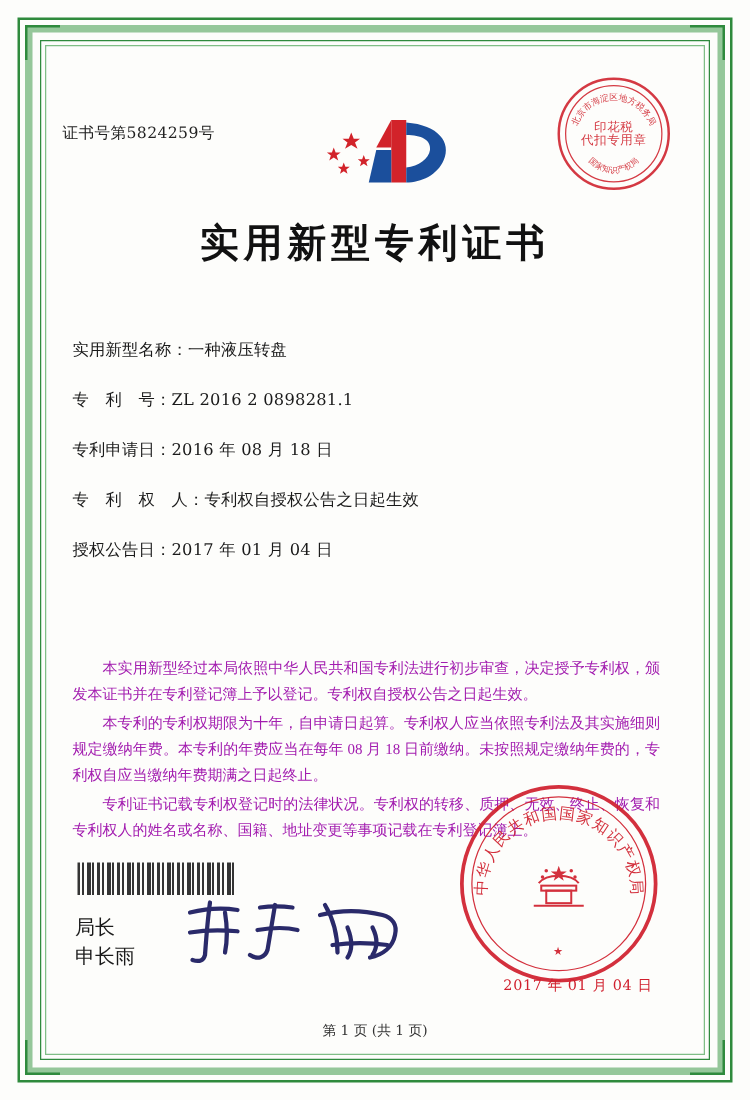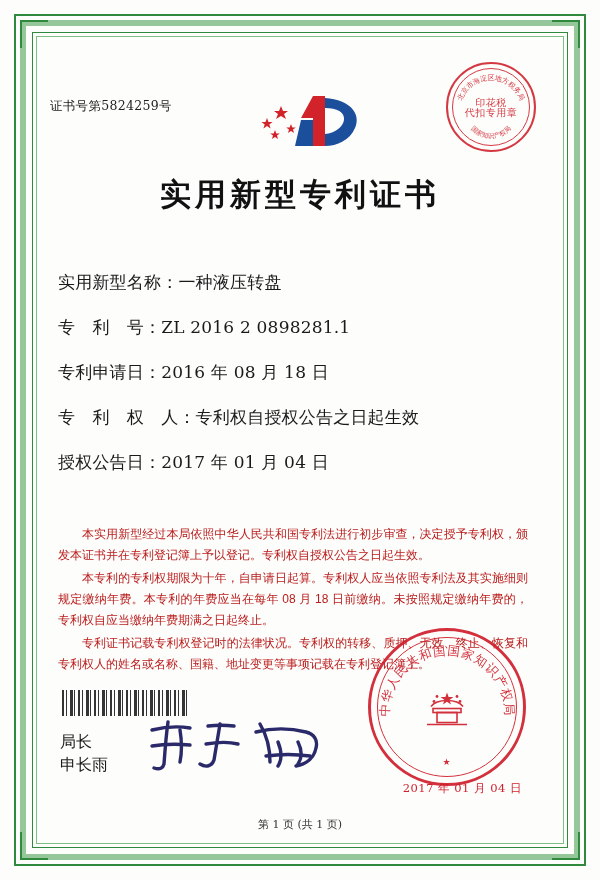--- a/index.html
+++ b/index.html
@@ -134,39 +134,39 @@
     color: #111;
   }
 
   .fields {
     position: absolute;
     left: 12px;
     top: 225px;
     width: 480px;
   }
   .field {
-    font-size: 17px;
+    font-size: 13px;
     font-family: "DejaVu Serif", serif;
     color: #1a1a1a;
     margin-bottom: 22px;
     white-space: nowrap;
   }
   .field .lbl { letter-spacing: .2px; }
   .field .val { letter-spacing: .2px; }
 
   .body-text {
     position: absolute;
     left: 12px;
     top: 478px;
     width: 470px;
     font-size: 12px;
     line-height: 21px;
-    font-family: Liberation Sans, sans-serif;
+    font-family: Liberation Serif, serif;
     text-align: justify;
-    color: #b91c1c;
+    color: #a21caf;
   }
   .body-text p {
     margin: 0 0 2px 0;
     text-indent: 24px;
   }
 
   
   .barcode {
     position: absolute;
     left: 16px;

